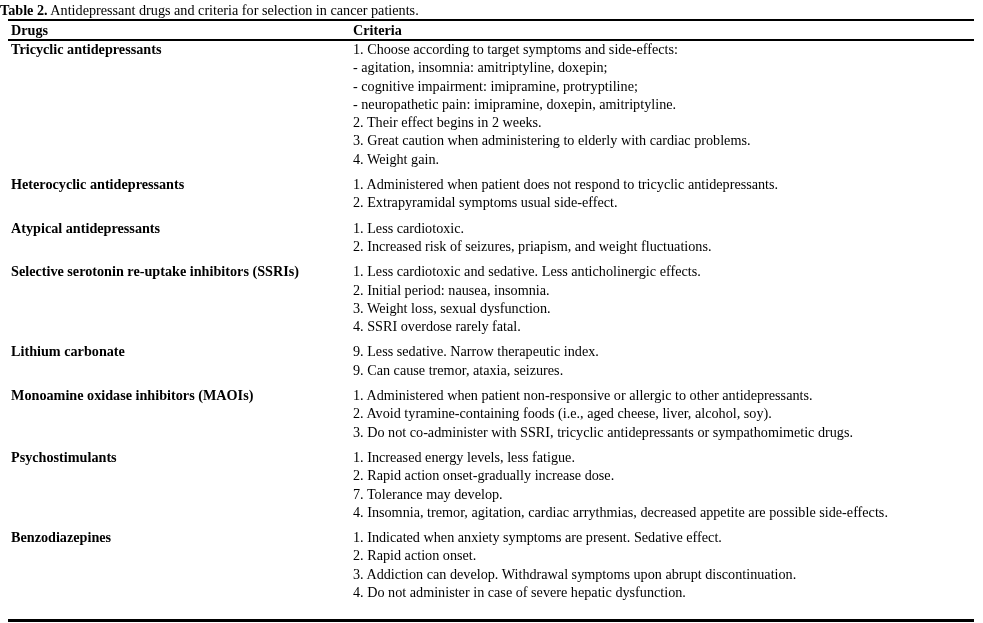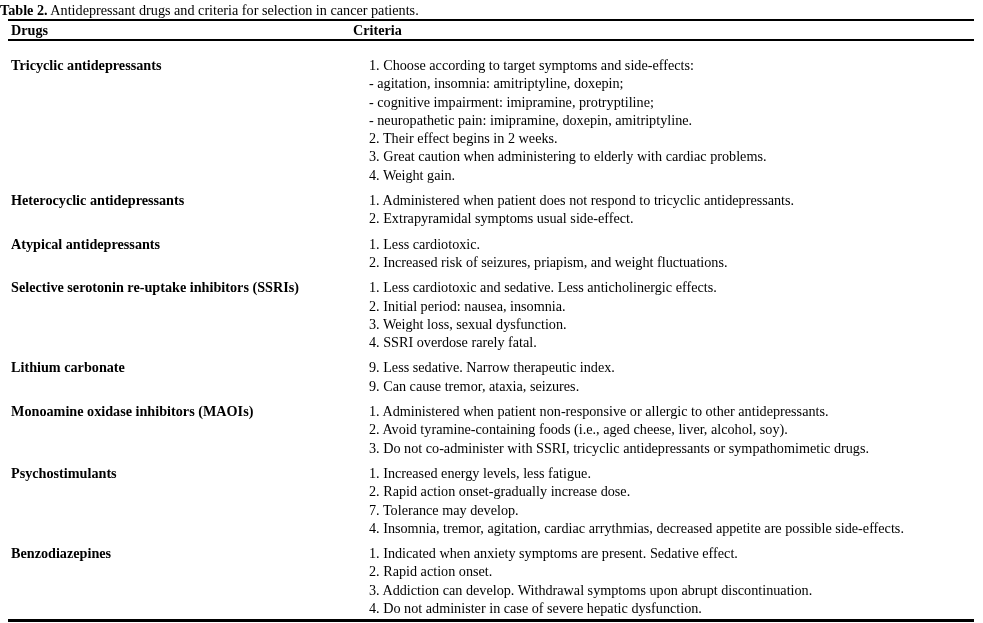--- a/index.html
+++ b/index.html
@@ -13,24 +13,24 @@
     white-space: nowrap;
   }
   .caption b { font-weight: bold; }
   .rule { position: absolute; left: 8px; width: 966px; background: #000; }
   .rule.top { top: 19px; height: 2px; }
   .rule.mid { top: 39px; height: 2px; }
   .rule.bot { top: 619px; height: 3px; }
   .hdr { position: absolute; top: 21px; line-height: 18px; font-weight: bold; }
   .hdr.drugs { left: 11px; }
   .hdr.criteria { left: 353px; }
-  .rows { position: absolute; left: 0; top: 56px; width: 983px; }
+  .rows { position: absolute; left: 0; top: 40px; width: 983px; }
   .row { display: flex; margin-bottom: 7px; }
   .drug { width: 342px; padding-left: 11px; box-sizing: content-box; font-weight: bold; line-height: 18.3px; white-space: nowrap; }
-  .crit { margin-left: 16px; line-height: 18.3px; }
+  .crit { margin-left: 0; line-height: 18.3px; }
   .crit div { white-space: nowrap; }
 </style>
 </head>
 <body>
 
 <div class="caption">
   <b>Table 2.</b><span> Antidepressant drugs and criteria for selection in cancer patients.</span>
 </div>
 <div class="rule top"></div>
 <div class="hdr drugs">Drugs</div>

